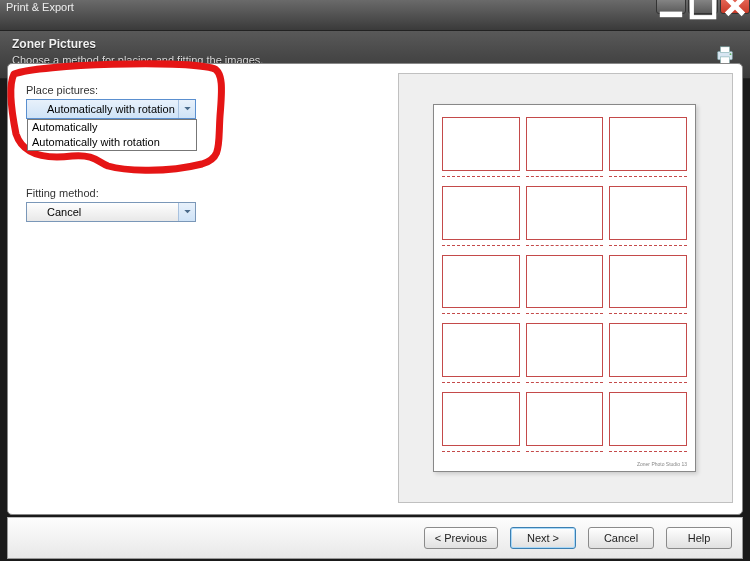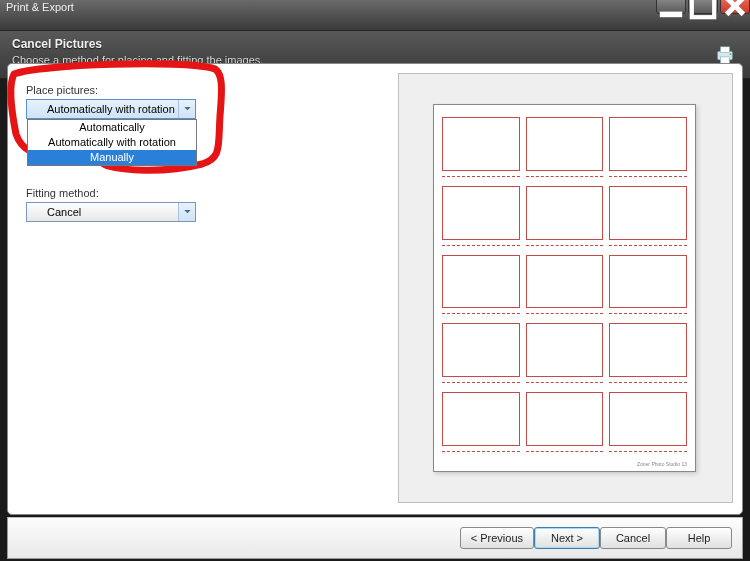--- a/index.html
+++ b/index.html
@@ -127,21 +127,20 @@
       width: 170px;
       border: 1px solid #777;
       background: #fff;
       z-index: 10;
     }
     .dd-item {
       padding: 1px 4px;
       font-size: 11px;
       color: #000;
       line-height: 13px;
-      text-align: center;
     }
     .dd-item.hover {
       background: #2a80d8;
       color: #fff;
     }
     .fitting-block { margin-top: 68px; }
     
     .marker {
       position: absolute;
       pointer-events: none;
@@ -199,21 +198,21 @@
       right: 7px;
       bottom: 2px;
       height: 42px;
       background: linear-gradient(to bottom, #fdfdfd, #e8e8e8);
       border: 1px solid #999;
       border-top: 1px solid #bbb;
       display: flex;
       align-items: center;
       justify-content: flex-end;
       padding: 18px 10px;
-      gap: 0;
+      gap: 12px;
     }
     .btn {
       min-width: 66px;
       height: 22px;
       border: 1px solid #8a8a8a;
       background: linear-gradient(to bottom, #fefefe, #e0e0e0);
       font-size: 11px;
       color: #222;
       border-radius: 3px;
       display: flex;
@@ -245,21 +244,21 @@
     </div>
     <div class="wbtn close">
       <svg viewBox="0 0 10 10">
           <path d="M2 2 L8 8 M8 2 L2 8" stroke="#fff" stroke-width="1.8"></path>
         </svg>
     </div>
   </div>
 </div>
 
 <div class="header-band">
-  <div class="header-title">Cancel Pictures</div>
+  <div class="header-title">Zoner Pictures</div>
   <div class="header-sub">Choose a method for placing and fitting the images.</div>
   <div class="print-icon">
     <svg viewBox="0 0 24 22">
       <rect x="4" y="7" width="16" height="9" rx="1" fill="#d8e6f2" stroke="#7aa" stroke-width="0.6"></rect>
       <rect x="7" y="2" width="10" height="6" fill="#fff" stroke="#7aa" stroke-width="0.6"></rect>
       <rect x="7" y="13" width="10" height="7" fill="#fff" stroke="#7aa" stroke-width="0.6"></rect>
       <circle cx="18" cy="10" r="1" fill="#5bb35b"></circle>
     </svg>
   </div>
 </div>
@@ -272,21 +271,20 @@
     <div class="dropdown open-sel">
       <span>Automatically with rotation</span>
       <div class="dd-arrow">
         <svg viewBox="0 0 8 5">
             <path d="M0 0 L4 4 L8 0 Z" fill="#4a6a8a"></path>
           </svg>
       </div>
       <div class="dropdown-list">
         <div class="dd-item">Automatically</div>
         <div class="dd-item">Automatically with rotation</div>
-        <div class="dd-item hover">Manually</div>
       </div>
     </div>
 
     <div class="fitting-block">
       <div class="field-label">Fitting method:</div>
       <div class="dropdown">
         <span>Cancel</span>
         <div class="dd-arrow">
           <svg viewBox="0 0 8 5">
               <path d="M0 0 L4 4 L8 0 Z" fill="#4a6a8a"></path>

